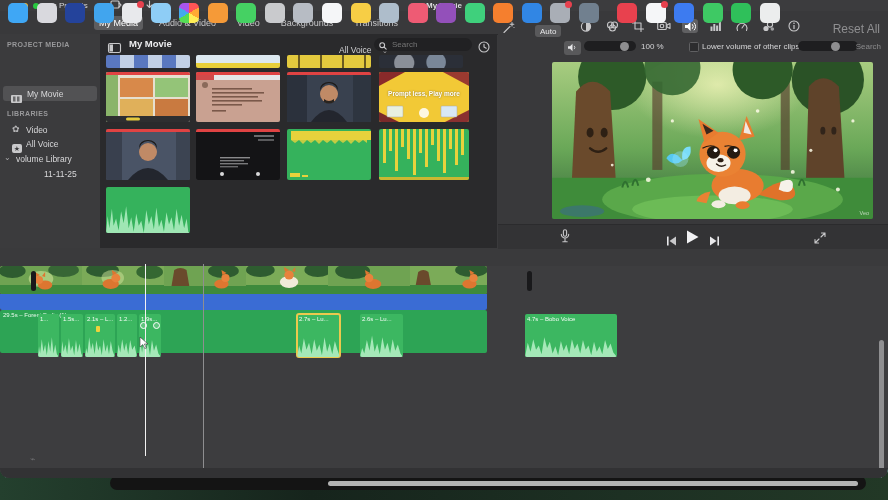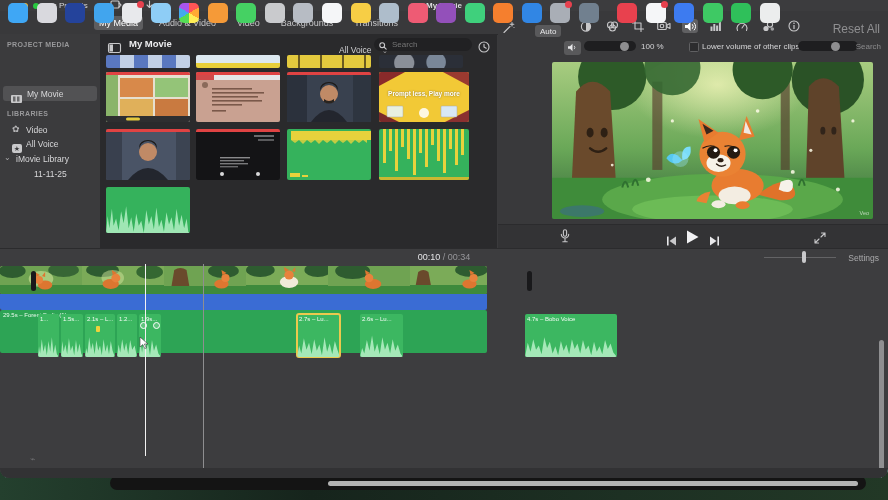--- a/index.html
+++ b/index.html
@@ -148,24 +148,24 @@
         <span class="abs" style="left:12px;top:1px">
           <svg width="10" height="9" viewBox="0 0 10 9">
               <rect x="0" y="0" width="10" height="9" rx="2" fill="#c9c9cb"></rect>
               <text x="5" y="7.2" font-size="7" text-anchor="middle" fill="#3a3a3c">★</text>
             </svg>
         </span>
         <span class="side-item abs" style="left:26px;top:1px">All Voice</span>
       </div>
       <div class="abs" style="left:0;top:119px;width:100px;height:13px">
         <span class="abs" style="left:4px;top:0px;color:#a9a9ab;font-size:8px">⌄</span>
-        <span class="side-item abs" style="left:16px;top:1px">iMovie Library</span>
+        <span class="side-item abs" style="left:16px;top:1px">volume Library</span>
       </div>
       <div class="abs" style="left:0;top:134px;width:100px;height:13px">
-        <span class="side-item abs" style="left:34px;top:1px">11-11-25</span>
+        <span class="side-item abs" style="left:44px;top:1px">11-11-25</span>
       </div>
     </div>
 
     <div id="browser" class="abs">
       <div class="abs" style="left:7px;top:5px">
         <svg width="13" height="10" viewBox="0 0 13 10">
             <rect class="ic" x="0.5" y="0.5" width="12" height="9" rx="1.5"></rect>
             <rect x="1.5" y="1.5" width="3.5" height="7" fill="#c8c8ca"></rect>
           </svg>
       </div>
@@ -496,30 +496,20 @@
             </svg>
         </div>
         <div class="abs" style="right:62px;top:5px">
           <svg width="12" height="12" viewBox="0 0 12 12">
               <path class="ic" d="M7.5,1 H11 V4.5 M11,1 L7,5 M4.5,11 H1 V7.5 M1,11 L5,7"></path>
             </svg>
         </div>
       </div>
     </div>
 
-    <div id="timebar" class="abs">
-      <div id="timecode" class="abs">
-        <span>00:10</span>
-        <span class="dim">/</span>
-        <span class="dim">00:34</span>
-      </div>
-      <div id="zoomslider" class="abs"></div>
-      <div id="zoomknob" class="abs"></div>
-      <div id="settings" class="abs">Settings</div>
-    </div>
 
     <div id="timeline" class="abs">
       <div class="trimhandle" style="left:31px"></div>
       <div id="filmstrip">
         <svg width="82" height="28" viewBox="0 0 80 28" preserveAspectRatio="none">
             <rect width="80" height="28" fill="#6fa352"></rect>
             <ellipse cx="12" cy="5" rx="13" ry="7" fill="#2e5c30"></ellipse>
             <ellipse cx="62" cy="4" rx="15" ry="7" fill="#2e5c30" opacity="0.85"></ellipse>
             <rect y="19" width="80" height="9" fill="#3e8a3c"></rect>
             <ellipse cx="40" cy="13" rx="12" ry="8" fill="#cfe69a" opacity="0.6"></ellipse>

